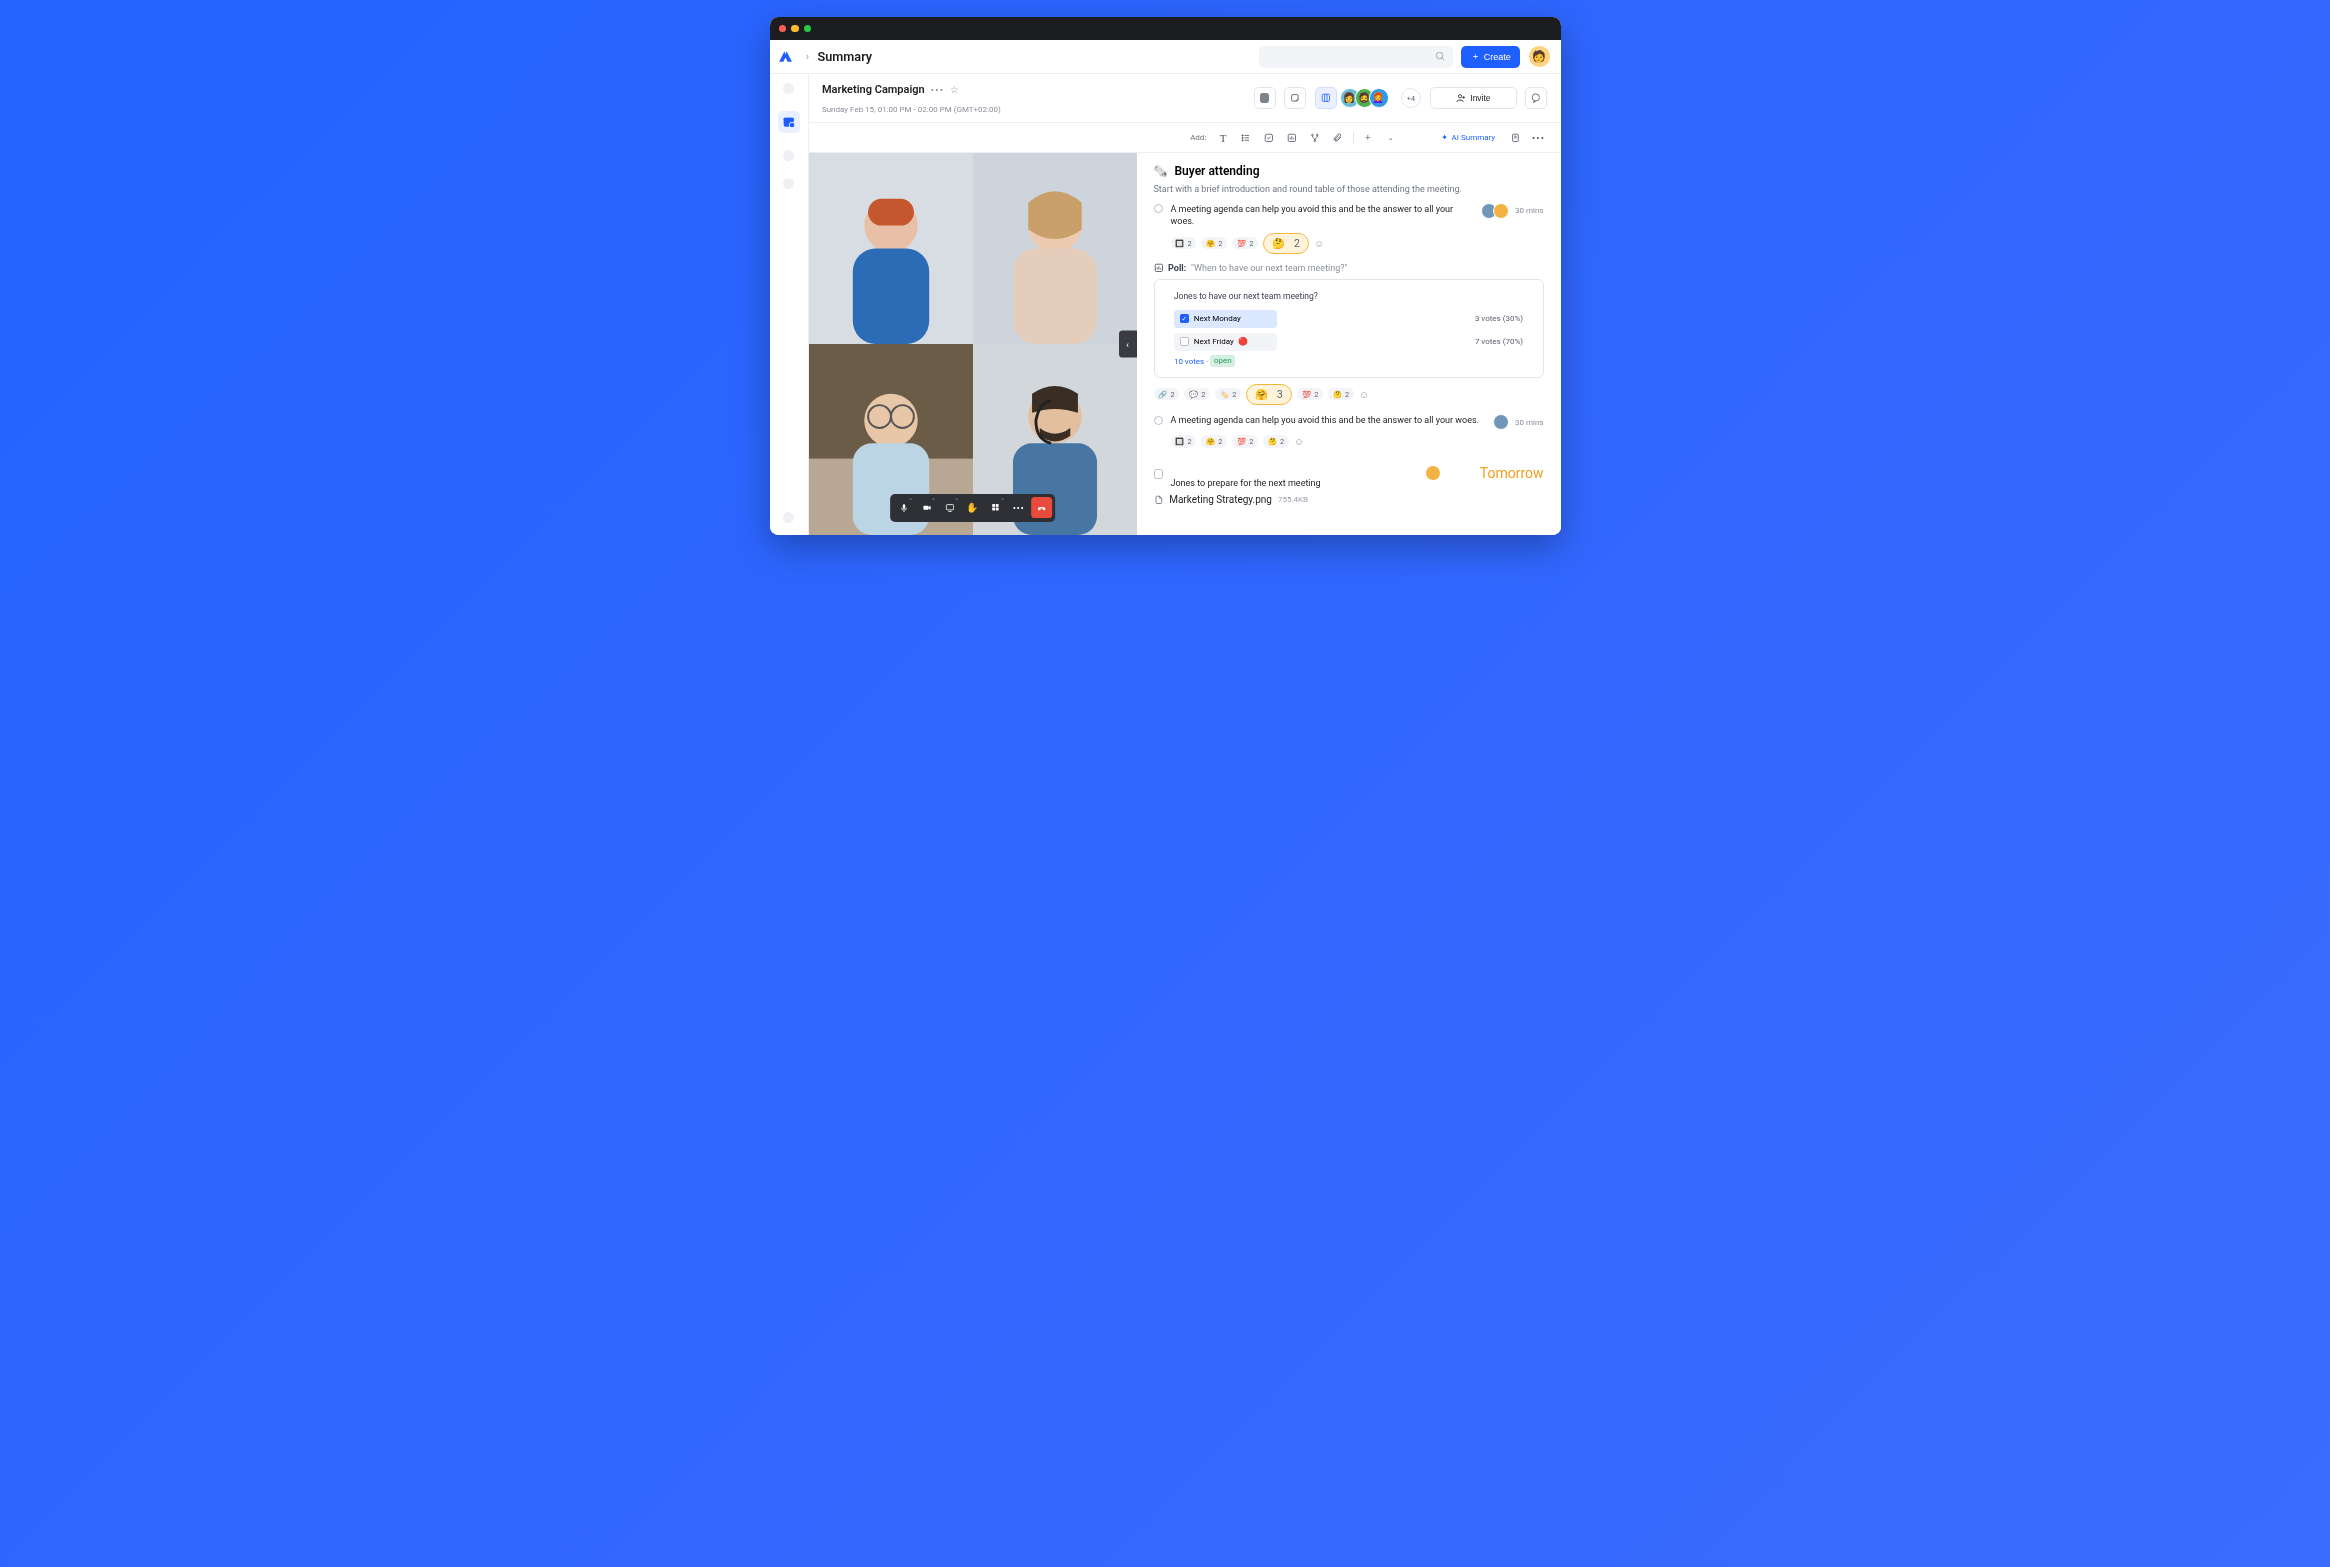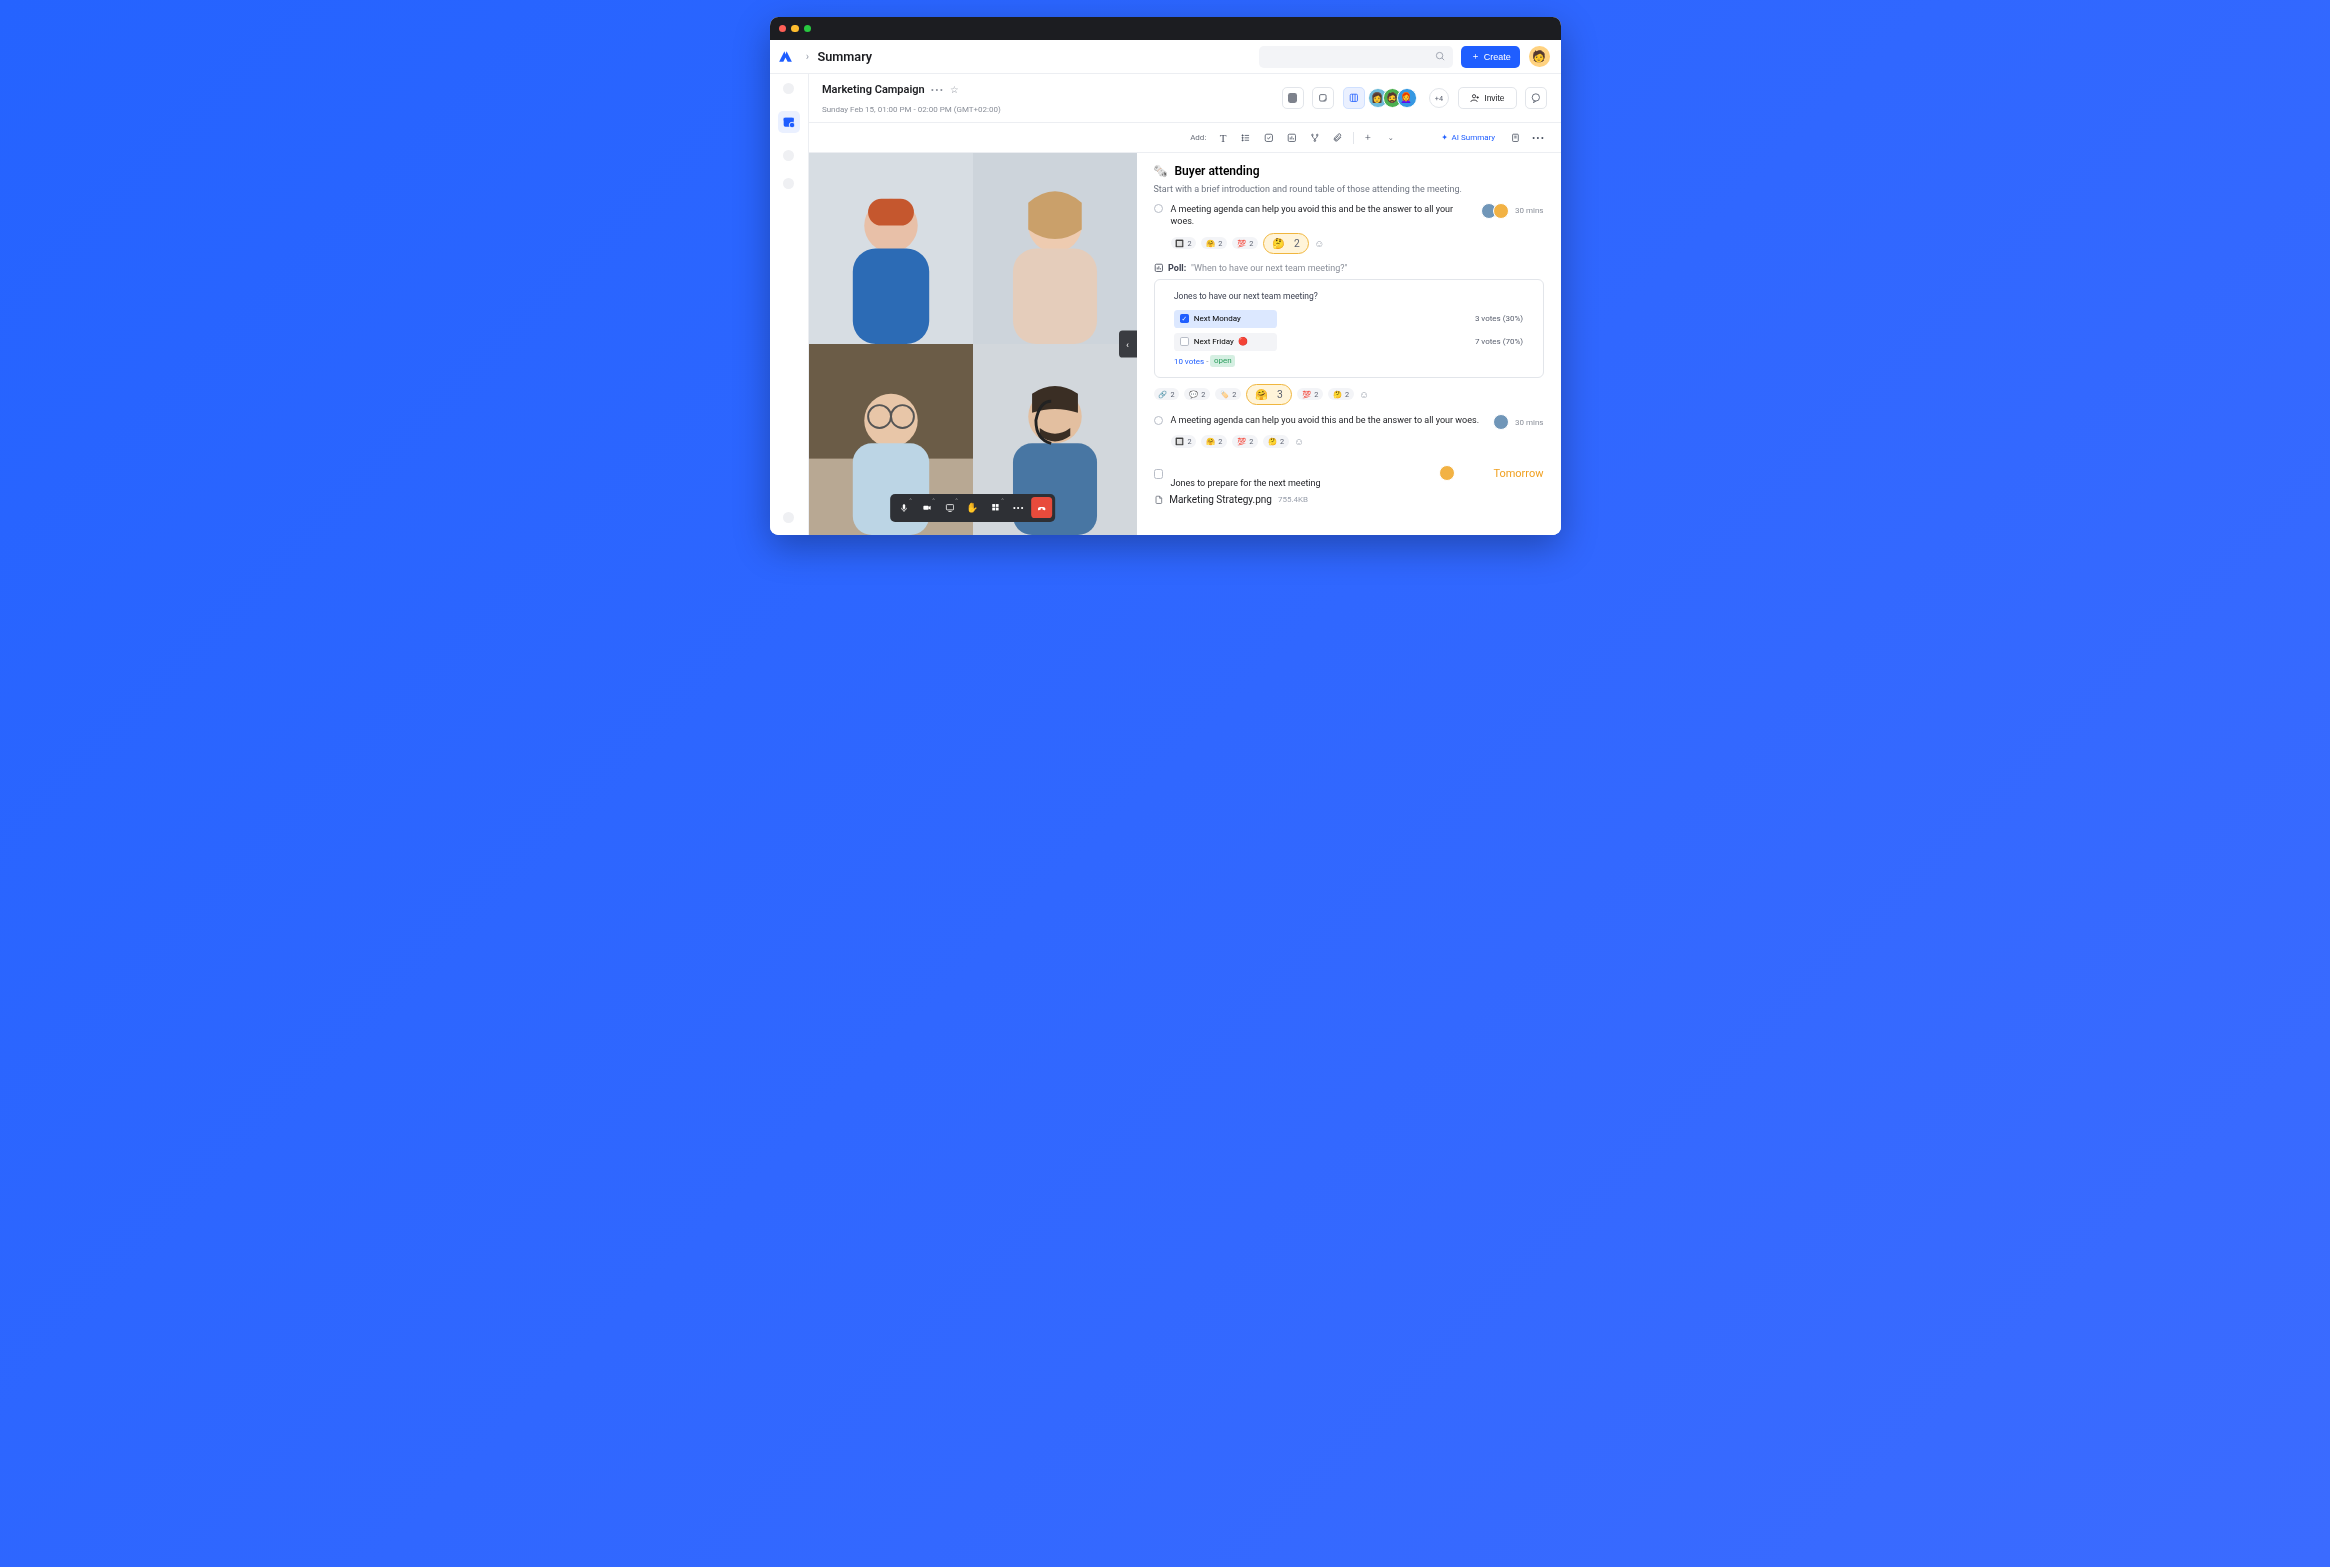--- a/index.html
+++ b/index.html
@@ -114,21 +114,21 @@
 .attendees { display:flex; align-items:center; }
 .attendees .avatar { margin-left:-4.9px; border:1.2px solid #fff; }
 .av1{background:#6dbad8;} .av2{background:#4caf50;} .av3{background:#3598e2;}
 .more-count {
   width:20.6px; height:20.6px; border-radius:50%; border:0.6px solid #e2e5ea;
   background:#fff; display:flex; align-items:center; justify-content:center;
   font-size:7.3px; color:#5b6170; margin-left:3.6px;
 }
 .btn-outline {
   height:22px; border:0.6px solid #e2e5ea; background:#fff; border-radius:4.9px;
-  padding:0 11px; display:flex; align-items:center; gap:4.9px;
+  padding:0 25px; display:flex; align-items:center; gap:4.9px;
   font-size:8.5px; color:#1c1d21; cursor:pointer;
 }
 
 .toolbar {
   background:#fff;
   border-bottom:0.6px solid #eceef2;
   padding:6px 13.4px;
   display:flex; align-items:center; gap:6px;
 }
 .toolbar .tlabel { margin-left:auto; font-size:8px; color:#6a6f7a; margin-right:2.4px;}
@@ -213,21 +213,21 @@
 }
 .poll-bar.sel { background:#dce8ff; }
 .poll-bar.unsel { background:#f3f4f7; }
 .pcheck { width:9px; height:9px; border-radius:1.8px; display:flex; align-items:center; justify-content:center;}
 .pcheck.on { background:#1f5eff; color:#fff; font-size:6.7px;}
 .pcheck.off { border:0.9px solid #b8bdc7; background:#fff;}
 .poll-votes { font-size:8px; color:#5b6170; }
 .poll-footer { margin-top:6px; font-size:8px; }
 .poll-footer .v { color:#1f5eff; } .poll-footer .s { color:#8a8f99;} .poll-footer .o { background:#d5efe2; color:#2a9d5c; padding:1.2px 3.6px; border-radius:2.4px;}
 .task-item { display:flex; align-items:center; gap:7.3px; margin:4.9px 0;}
-.due { color:#f0a020; font-size:11px;margin-left:31px;}
+.due { color:#f0a020; font-size:14px;margin-left:31px;}
 .file-item { display:flex; align-items:center; gap:6px; margin-top:4.9px;}
 .file-item .fname { font-size:10px; color:#1c1d21;}
 .file-item .fsize { font-size:8px; color:#9aa0ac;}
 </style>
 </head>
 <body>
 
 <div class="window">
   <div class="titlebar">
     <div class="traffic r"></div>

